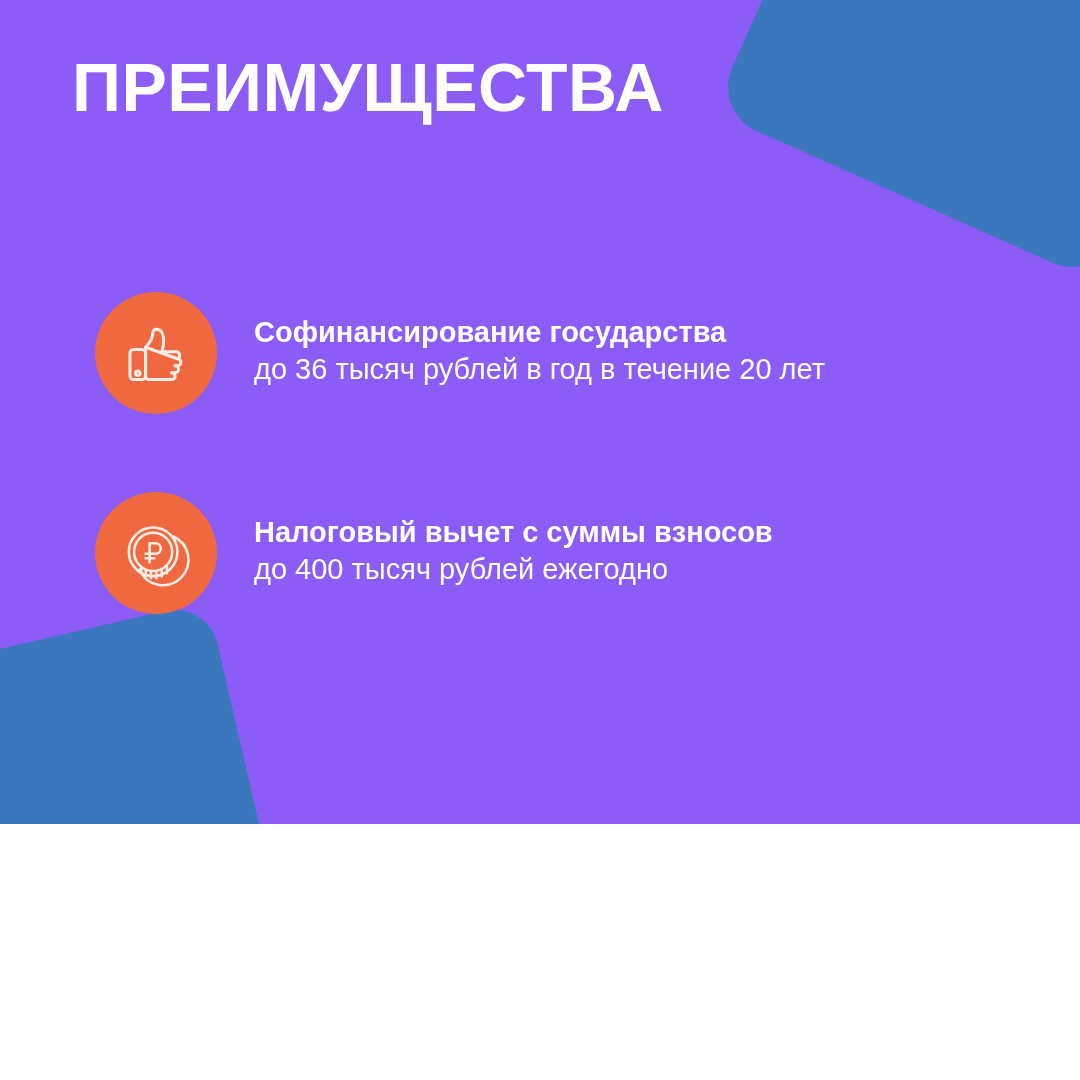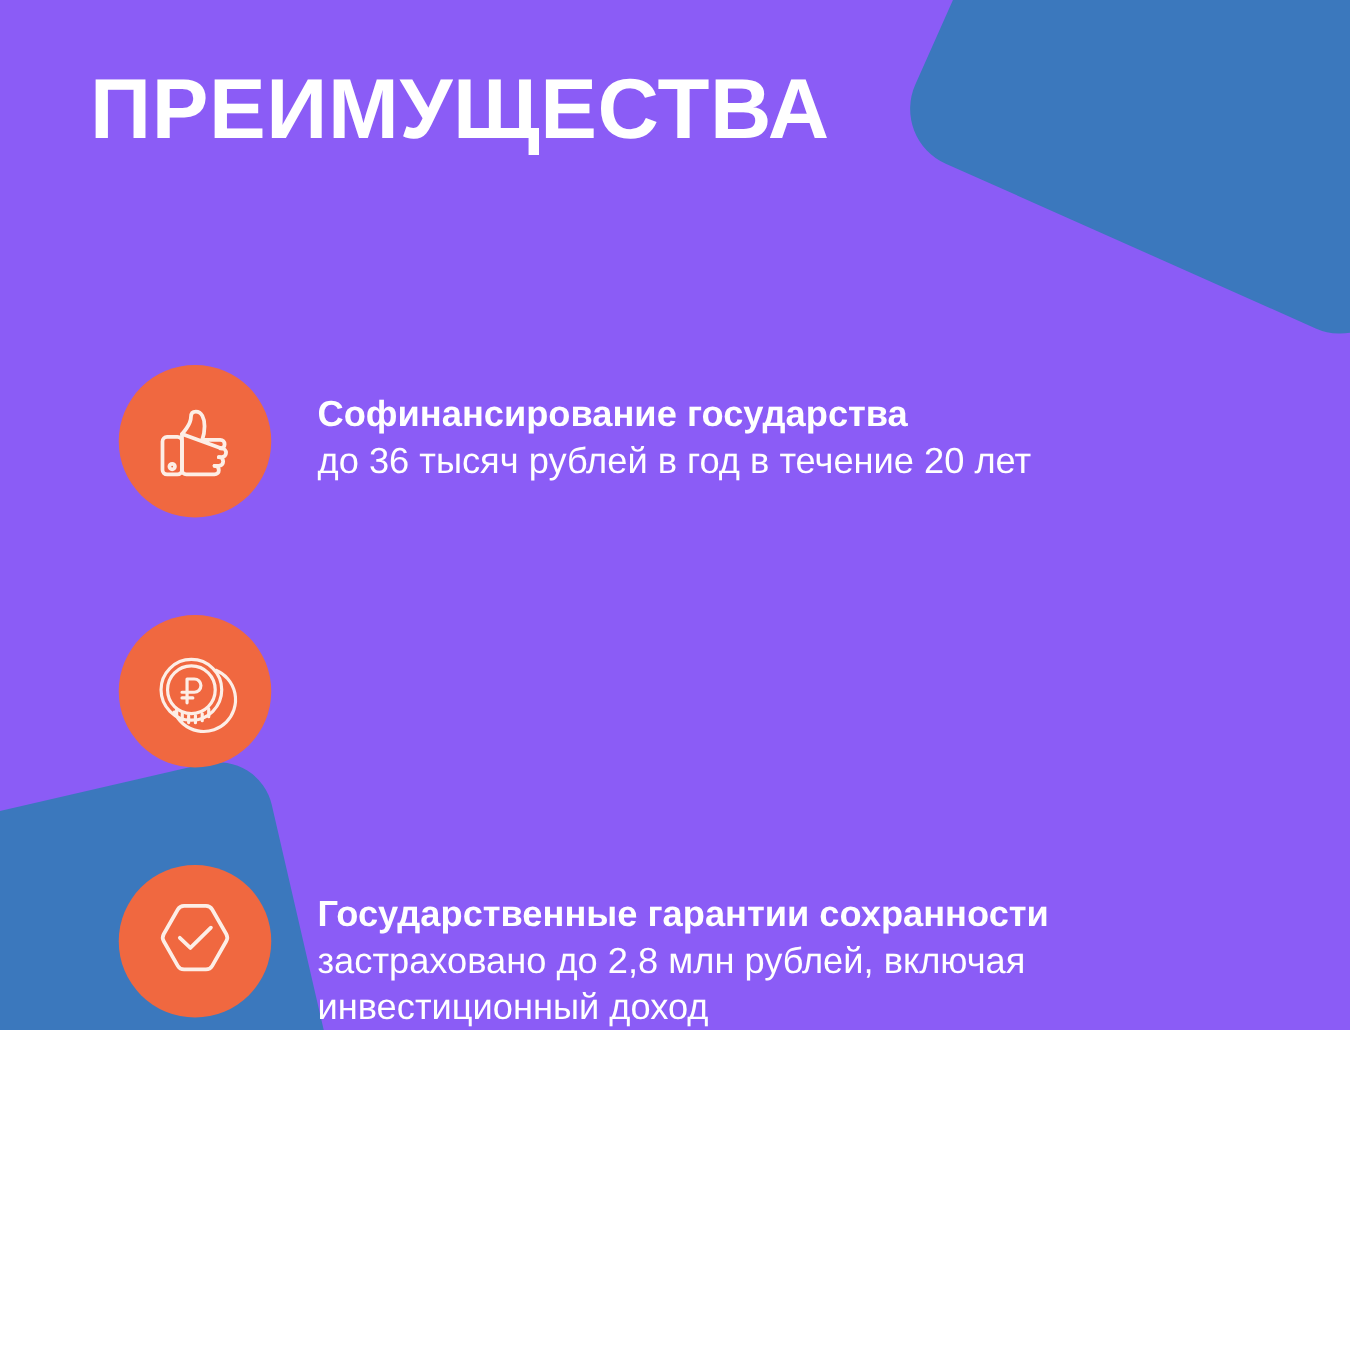--- a/index.html
+++ b/index.html
@@ -144,31 +144,21 @@
       <div class="benefit-icon">
         <svg viewBox="0 0 64 64" fill="none" stroke="#fdeee6" stroke-width="2.2" stroke-linecap="round" stroke-linejoin="round">
           <path d="M46.5 17.5 A22 22 0 1 1 17.8 46.4"></path>
           <path d="M41.5 44.2 L41.5 49.6 M37 47.6 L37 52.4 M32.3 49 L32.3 53.8
                    M27.6 48.9 L27.6 53.7 M23.2 47.4 L23.2 52 M19.3 44.7 L19.3 49.2"></path>
           <circle cx="29.5" cy="31" r="21"></circle>
           <circle cx="29.5" cy="31" r="16.5"></circle>
           <path d="M26.5 40 L26.5 23.5 L31.5 23.5 A4.6 4.6 0 0 1 31.5 32.7 L23 32.7 M23 36.6 L30.5 36.6"></path>
         </svg>
       </div>
+      <div class="benefit-text">
+        <div class="benefit-line is-strong">Налоговый вычет с суммы взносов</div>
+        <div class="benefit-line"><span></span><span class="b">до 400 тысяч рублей ежегодно</span><span></span></div>
+      </div>
     </li>
 
-    <li class="benefit">
-      <div class="benefit-icon">
-        <svg viewBox="0 0 64 64" fill="none" stroke="#fdeee6" stroke-width="2.6" stroke-linecap="round" stroke-linejoin="round">
-          <path d="M24.5 7.5 L39.5 7.5 A5 5 0 0 1 43.9 10 L53.6 27 A5 5 0 0 1 53.6 32
-                   L43.9 49 A5 5 0 0 1 39.5 51.5 L24.5 51.5 A5 5 0 0 1 20.1 49
-                   L10.4 32 A5 5 0 0 1 10.4 27 L20.1 10 A5 5 0 0 1 24.5 7.5 Z"></path>
-          <path d="M21.5 29.6 L28.8 36.6 L43 22.6"></path>
-        </svg>
-      </div>
-      <div class="benefit-text">
-        <div class="benefit-line is-strong">Государственные гарантии сохранности</div>
-        <div class="benefit-line wrap" style="max-width:660px"><span>застраховано до </span><span class="b">2,8 млн рублей</span><span>, включая инвестиционный доход</span></div>
-      </div>
-    </li>
 
   </ul>
 </div>
 
 </body></html>

